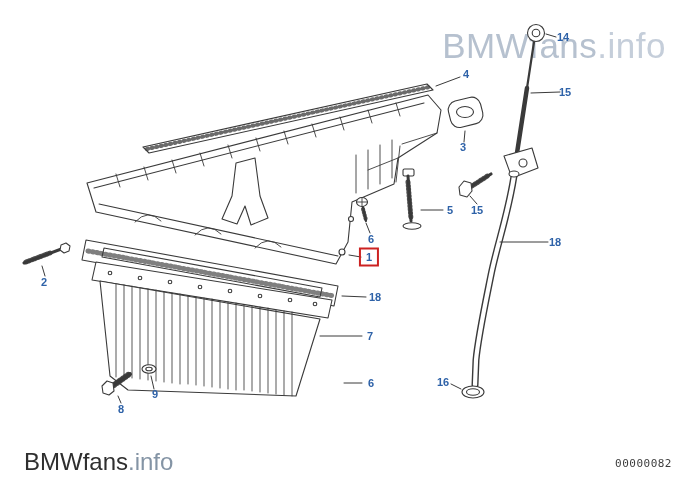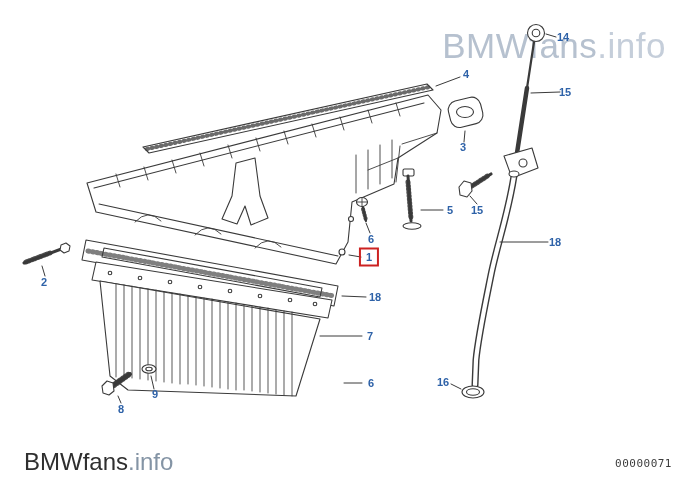--- a/index.html
+++ b/index.html
@@ -167,15 +167,15 @@
     <div class="callout" style="left:375px;top:297px">18</div>
     <div class="callout" style="left:370px;top:336px">7</div>
     <div class="callout" style="left:443px;top:382px">16</div>
     <div class="callout" style="left:371px;top:383px">6</div>
     <div class="callout" style="left:121px;top:409px">8</div>
     <div class="callout" style="left:155px;top:394px">9</div>
   </div>
 
   <div class="logo"><span>BMWfans</span><span class="suffix">.info</span></div>
 
-  <div class="diagram-number">00000071</div>
+  <div class="diagram-number">00000082</div>
 
 </div>
 
 </body></html>

